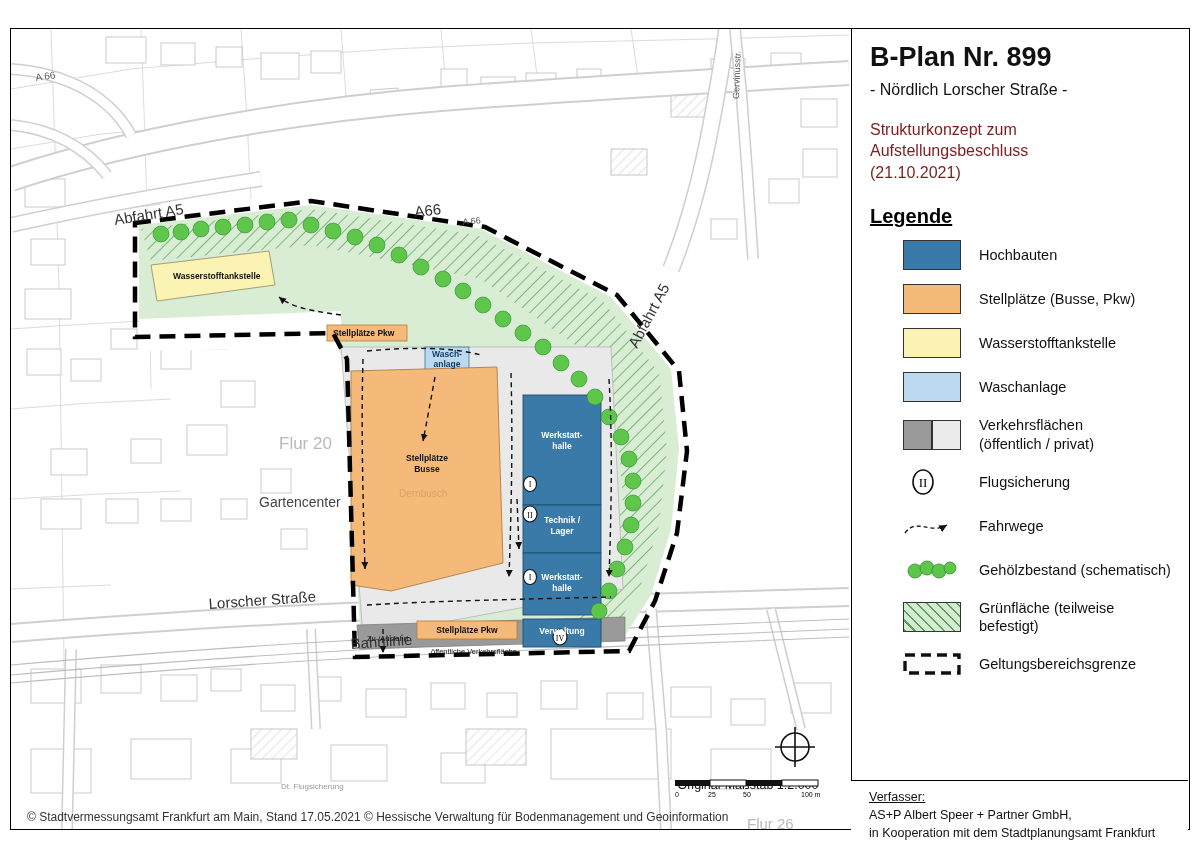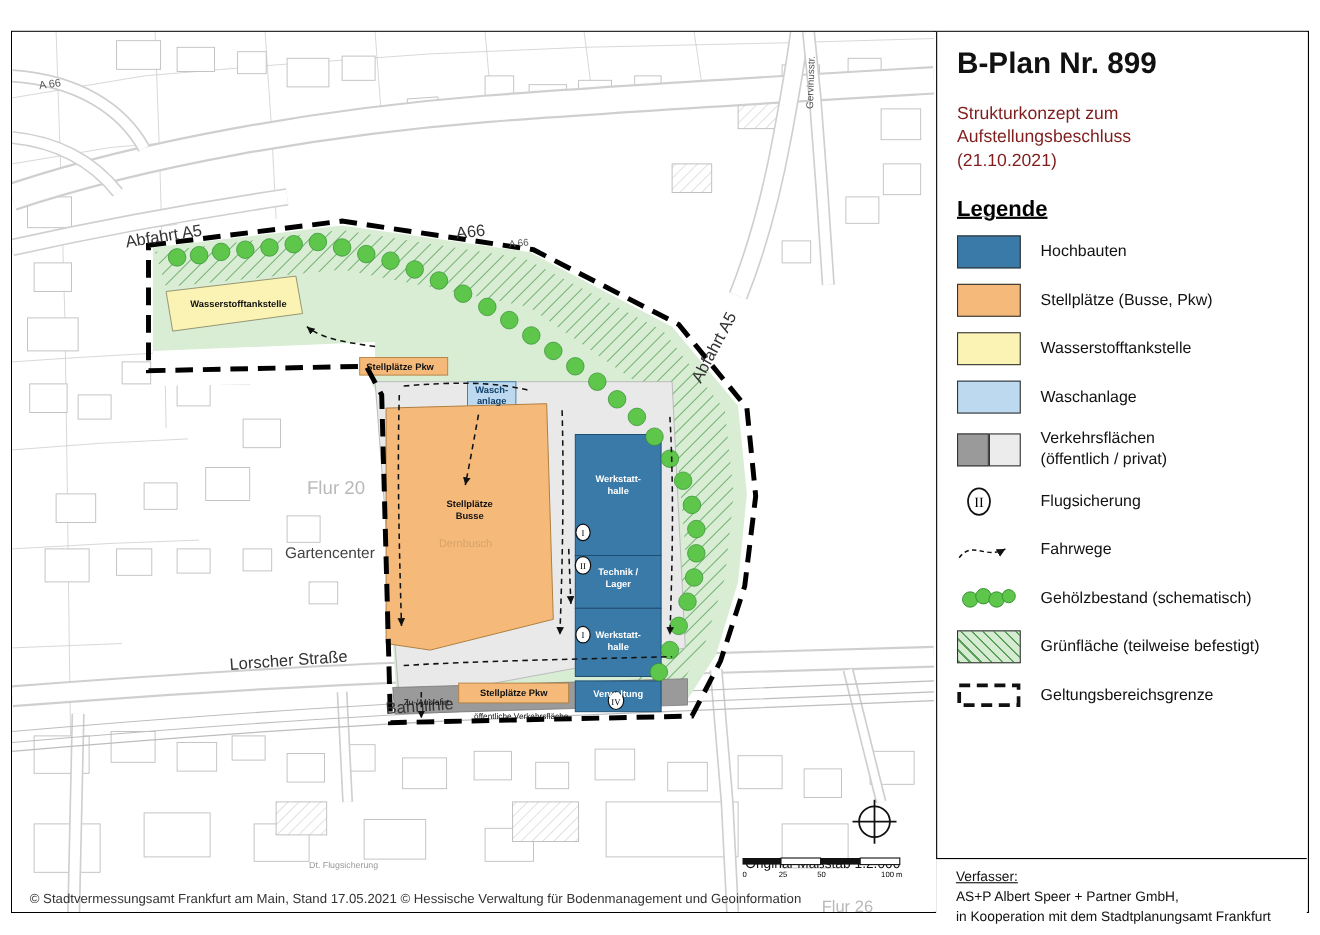--- a/index.html
+++ b/index.html
@@ -12,21 +12,21 @@
   .map{position:absolute;left:11px;top:29px;width:838px;height:800px;overflow:hidden;background:#fdfdfc;}
   .map svg{position:absolute;left:0;top:0;}
 
   
   .legend{position:absolute;left:851px;top:29px;width:337px;height:800px;background:#fff;border-left:1.5px solid #000;box-sizing:border-box;padding:14px 16px 0 18px;}
   .lg-title{font-size:27px;font-weight:bold;color:#111;letter-spacing:0px;line-height:1.1;}
   .lg-sub{font-size:16px;color:#111;margin-top:8px;}
   .lg-block{font-size:16px;color:#7f1d1d;margin-top:20px;line-height:1.35;}
   .lg-legende{font-size:20px;font-weight:bold;margin-top:22px;text-decoration:underline;}
   .lg-rows{margin-top:12px;}
-  .lg-row{display:flex;align-items:center;margin-bottom:14px;}
+  .lg-row{display:flex;align-items:center;margin-bottom:14px;margin-left:33px;}
   .lg-swatch{width:58px;height:30px;flex:0 0 58px;margin-right:18px;position:relative;}
   .lg-label{font-size:14.5px;color:#111;line-height:1.25;}
   .sw-box{width:100%;height:100%;border:1px solid #333;box-sizing:border-box;}
 
   .sw-split{display:flex;width:100%;height:100%;}
   .sw-split div{flex:1;border:1px solid #333;box-sizing:border-box;}
 
   .sw-hatch{background-color:#d6ecd2;background-image:repeating-linear-gradient(45deg,#5aa05a 0 1.5px,transparent 1.5px 7px);border:1px solid #333;box-sizing:border-box;width:100%;height:100%;}
 
   .footer{position:absolute;left:851px;bottom:0;width:337px;border-top:1.2px solid #000;box-sizing:border-box;padding:7px 10px 8px 18px;font-size:12.5px;line-height:1.45;color:#111;background:#fff;}
@@ -338,20 +338,21 @@
         <text x="70" y="19" font-size="7" font-family="Liberation Sans, sans-serif">50</text>
         <text x="128" y="19" font-size="7" font-family="Liberation Sans, sans-serif">100 m</text>
       </svg>
     </div>
 
     <div class="copyright">© Stadtvermessungsamt Frankfurt am Main, Stand 17.05.2021 © Hessische Verwaltung für Bodenmanagement und Geoinformation</div>
   </div>
 
   <div class="legend">
     <div class="lg-title">B-Plan Nr. 899</div>
+    <div class="lg-sub">- Nördlich Lorscher Straße -</div>
     <div class="lg-block" style="white-space:pre-line">Strukturkonzept zum
 Aufstellungsbeschluss
 (21.10.2021)</div>
     <div class="lg-legende">Legende</div>
 
     <div class="lg-rows">
 
       <div class="lg-row">
         <div class="lg-swatch">
           <div class="sw-box" style="background:#3a7aa8"></div>

